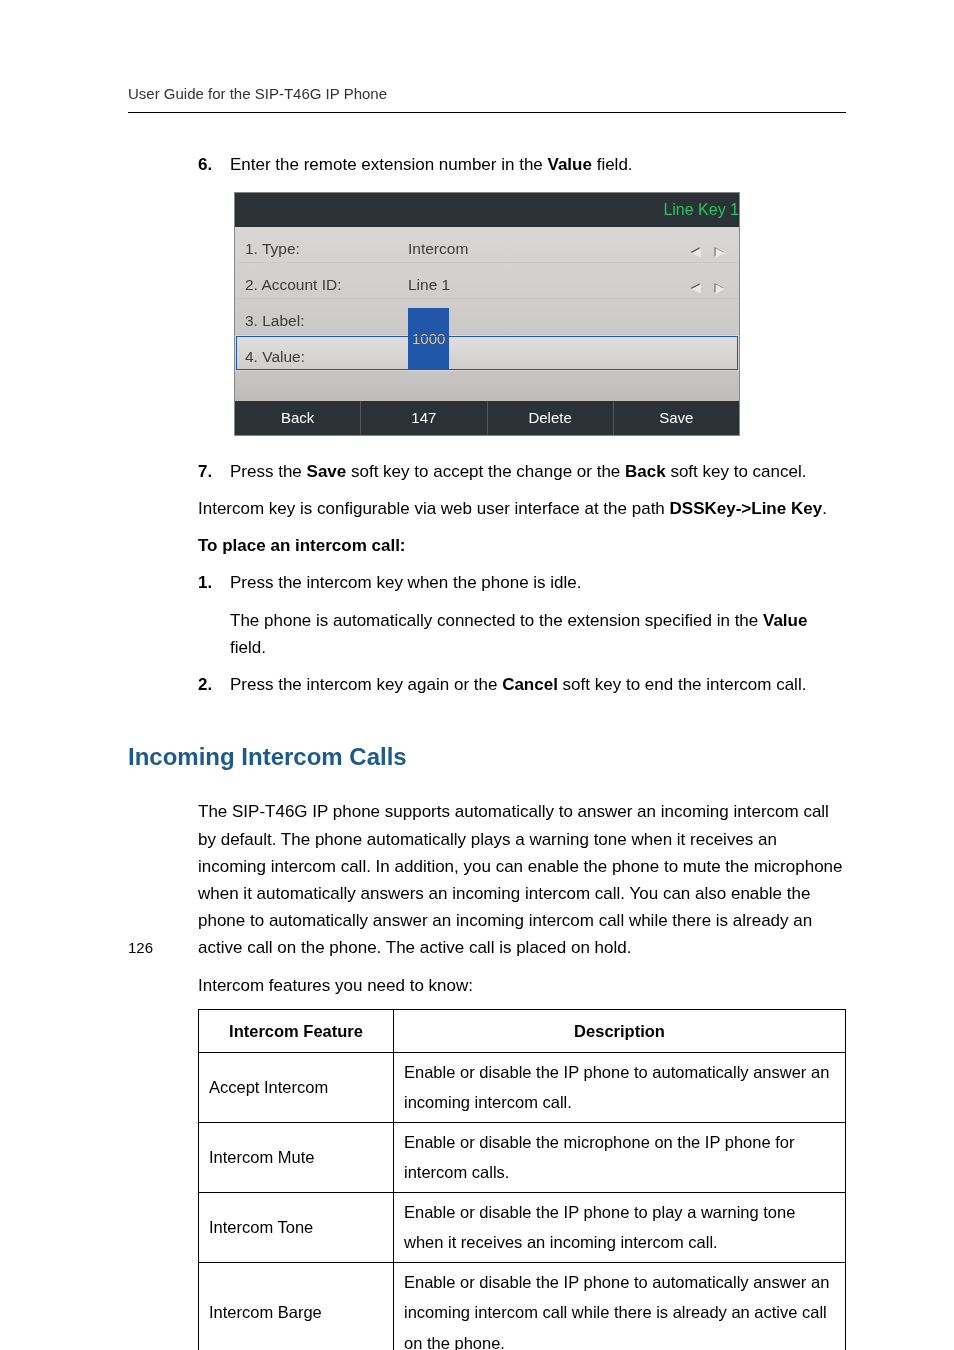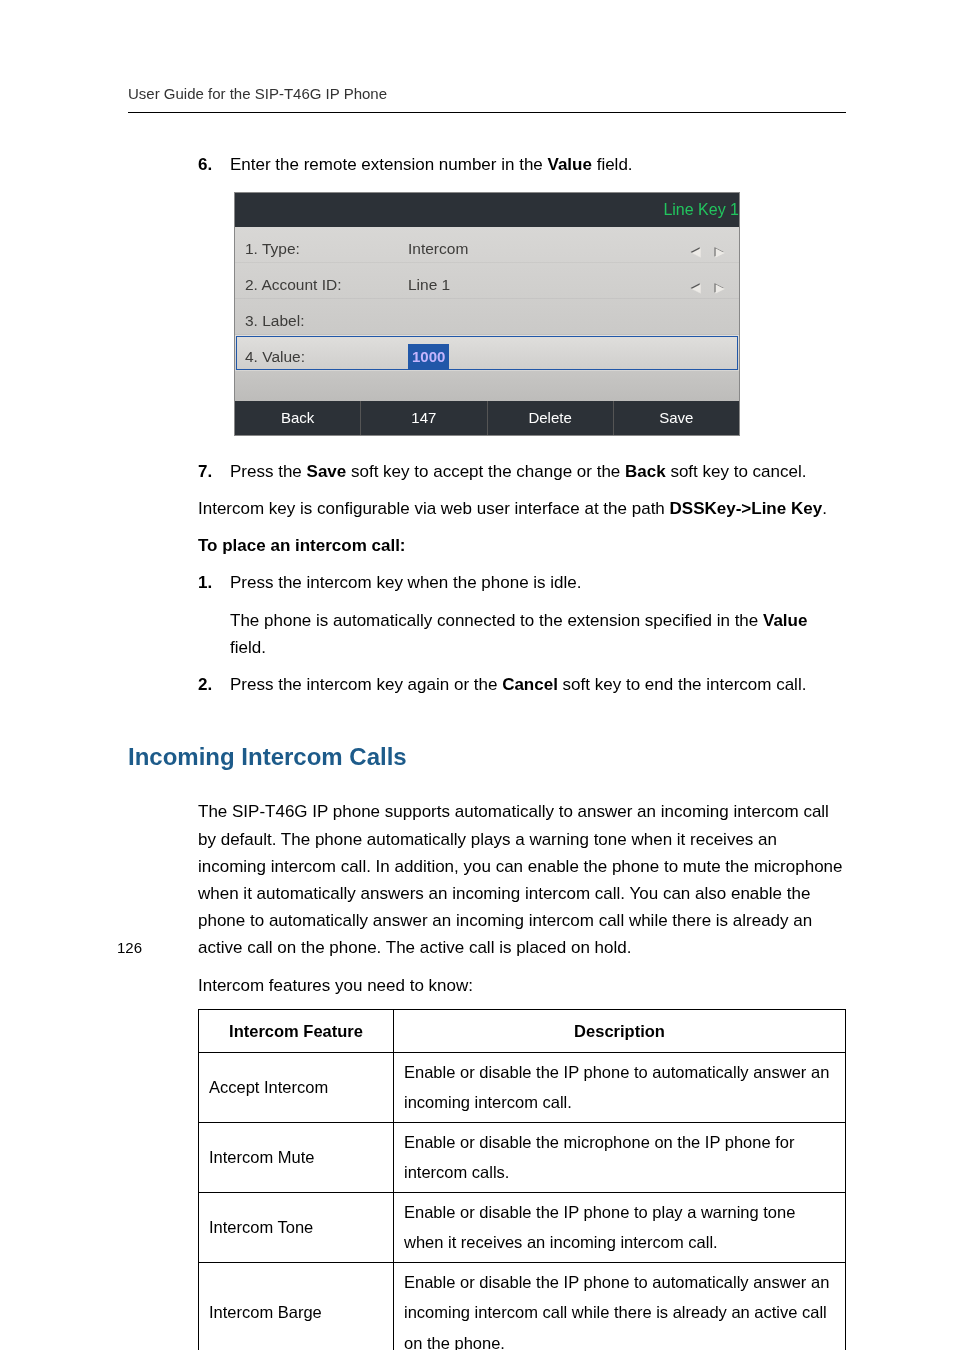--- a/index.html
+++ b/index.html
@@ -93,24 +93,23 @@
     text-shadow: -1px -1px 0 #555;
   }
   .prow.selected {
     outline: 1.5px solid #2157a8;
     outline-offset: -2px;
     background: linear-gradient(#e0dfdd,#cfcecc);
   }
   .valbox {
     display: inline-block;
     background: #2157a8;
-    color: #c4b5fd;
-    padding: 1px 4px;
-    font-size: 15px;
-    font-weight: bold;
+    color: #fdba74;
+    padding: 19px 4px;
+    font-size: 15px;
   }
   .phone-spacer { height: 30px; background: linear-gradient(#c7c6c4,#bdbcba); }
   .softkeys {
     display: flex;
     background: #2c3137;
   }
   .softkey {
     flex: 1;
     text-align: center;
     color: #fff;
@@ -135,21 +134,21 @@
   table.features th {
     font-weight: bold;
     text-align: center;
     height: 34px;
   }
   table.features td.desc { line-height: 1.85; }
   table.features td.feat { width: 174px; }
   .page-num {
     position: absolute;
     bottom: 58px;
-    left: 117px;
+    left: 128px;
     font-size: 15px;
   }
 </style>
 </head>
 <body>
 
 <div class="page">
 
   <div class="running-head">User Guide for the SIP-T46G IP Phone</div>
 

